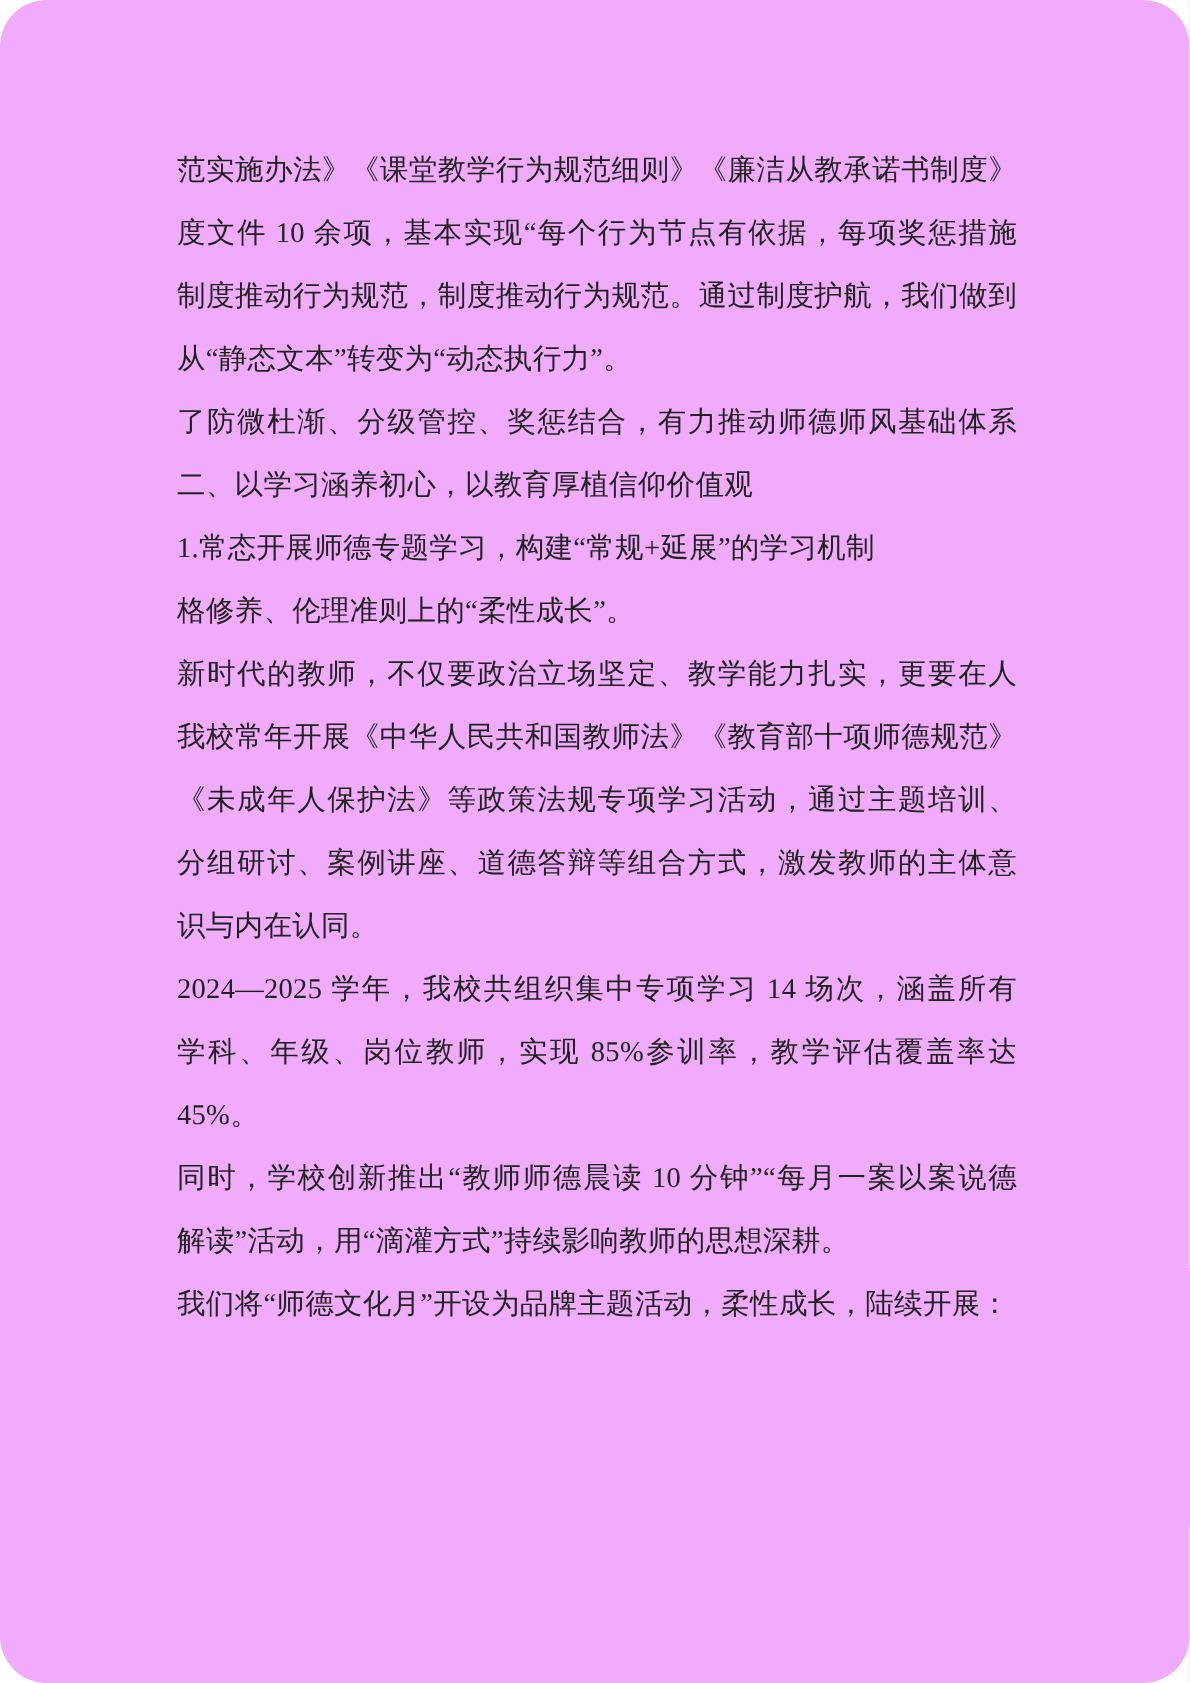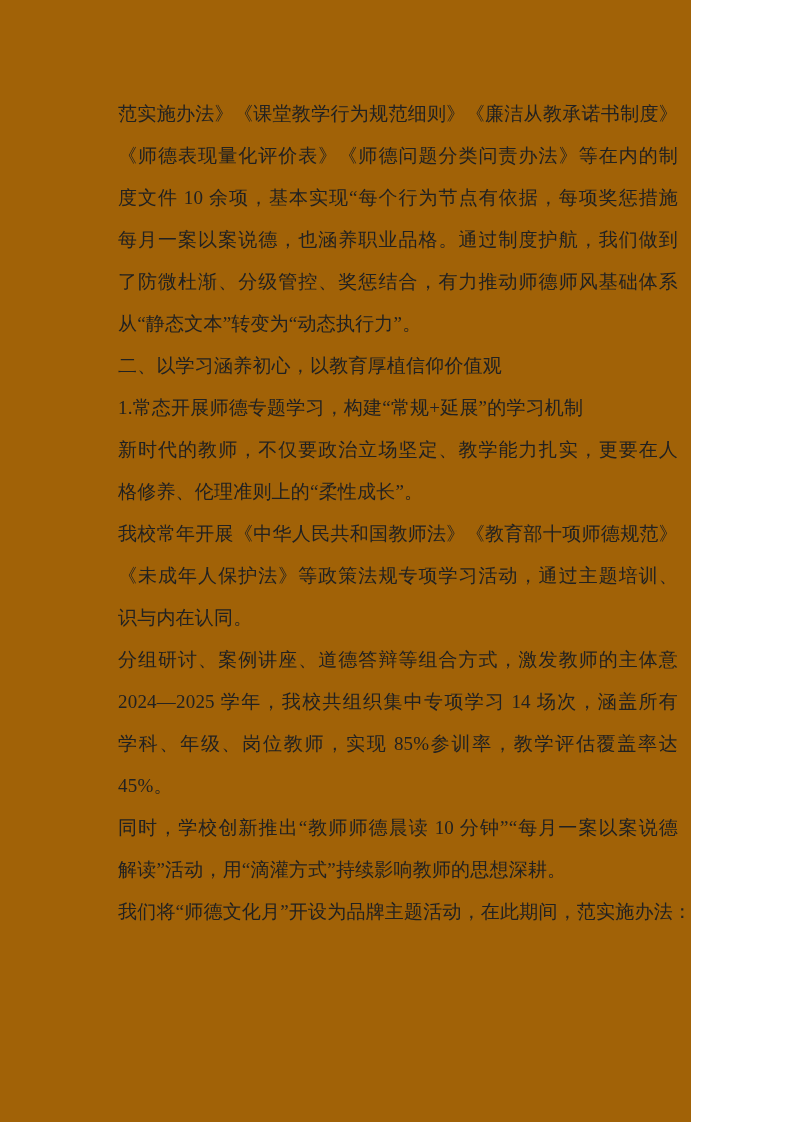--- a/index.html
+++ b/index.html
@@ -11,23 +11,24 @@
     width: 793px;
     height: 1122px;
     position: relative;
     overflow: hidden;
     font-family: "Liberation Serif", "DejaVu Serif", serif;
   }
   .page {
     position: absolute;
     left: 0;
     top: 0;
-    width: 691px;
+    width: 793px;
     height: 1122px;
-    background: #a16207;
+    background: #f0abfc;
+    border-radius: 31px;
   }
   .content {
     position: absolute;
     left: 118px;
     top: 93px;
     width: 560px;
     color: #212121;
     font-size: 19px;
     line-height: 42px;
     font-weight: 400;
@@ -51,60 +52,59 @@
   }
 </style>
 </head>
 <body>
 
 <div class="page">
   <div class="content">
 
     <div class="paragraph">
       <div class="line fill">范实施办法》《课堂教学行为规范细则》《廉洁从教承诺书制度》</div>
-      <div class="line fill">《师德表现量化评价表》《师德问题分类问责办法》等在内的制</div>
       <div class="line fill">度文件 10 余项，基本实现“每个行为节点有依据，每项奖惩措施</div>
     </div>
 
     <div class="paragraph">
-      <div class="line fill">每月一案以案说德，也涵养职业品格。通过制度护航，我们做到</div>
+      <div class="line fill">制度推动行为规范，制度推动行为规范。通过制度护航，我们做到</div>
+      <div class="line">从“静态文本”转变为“动态执行力”。</div>
       <div class="line fill">了防微杜渐、分级管控、奖惩结合，有力推动师德师风基础体系</div>
-      <div class="line">从“静态文本”转变为“动态执行力”。</div>
     </div>
 
     <div class="paragraph">
       <div class="line">二、以学习涵养初心，以教育厚植信仰价值观</div>
     </div>
 
     <div class="paragraph">
       <div class="line">1.常态开展师德专题学习，构建“常规+延展”的学习机制</div>
     </div>
 
     <div class="paragraph">
+      <div class="line">格修养、伦理准则上的“柔性成长”。</div>
       <div class="line fill">新时代的教师，不仅要政治立场坚定、教学能力扎实，更要在人</div>
-      <div class="line">格修养、伦理准则上的“柔性成长”。</div>
     </div>
 
     <div class="paragraph">
       <div class="line fill">我校常年开展《中华人民共和国教师法》《教育部十项师德规范》</div>
       <div class="line fill">《未成年人保护法》等政策法规专项学习活动，通过主题培训、</div>
+      <div class="line fill">分组研讨、案例讲座、道德答辩等组合方式，激发教师的主体意</div>
       <div class="line">识与内在认同。</div>
-      <div class="line fill">分组研讨、案例讲座、道德答辩等组合方式，激发教师的主体意</div>
     </div>
 
     <div class="paragraph">
       <div class="line fill">2024—2025 学年，我校共组织集中专项学习 14 场次，涵盖所有</div>
       <div class="line fill">学科、年级、岗位教师，实现 85%参训率，教学评估覆盖率达</div>
       <div class="line">45%。</div>
     </div>
 
     <div class="paragraph">
       <div class="line fill">同时，学校创新推出“教师师德晨读 10 分钟”“每月一案以案说德</div>
       <div class="line">解读”活动，用“滴灌方式”持续影响教师的思想深耕。</div>
     </div>
 
 
     <div class="paragraph">
-      <div class="line">我们将“师德文化月”开设为品牌主题活动，在此期间，范实施办法：</div>
+      <div class="line">我们将“师德文化月”开设为品牌主题活动，柔性成长，陆续开展：</div>
     </div>
 
   </div>
 </div>
 
 </body></html>

